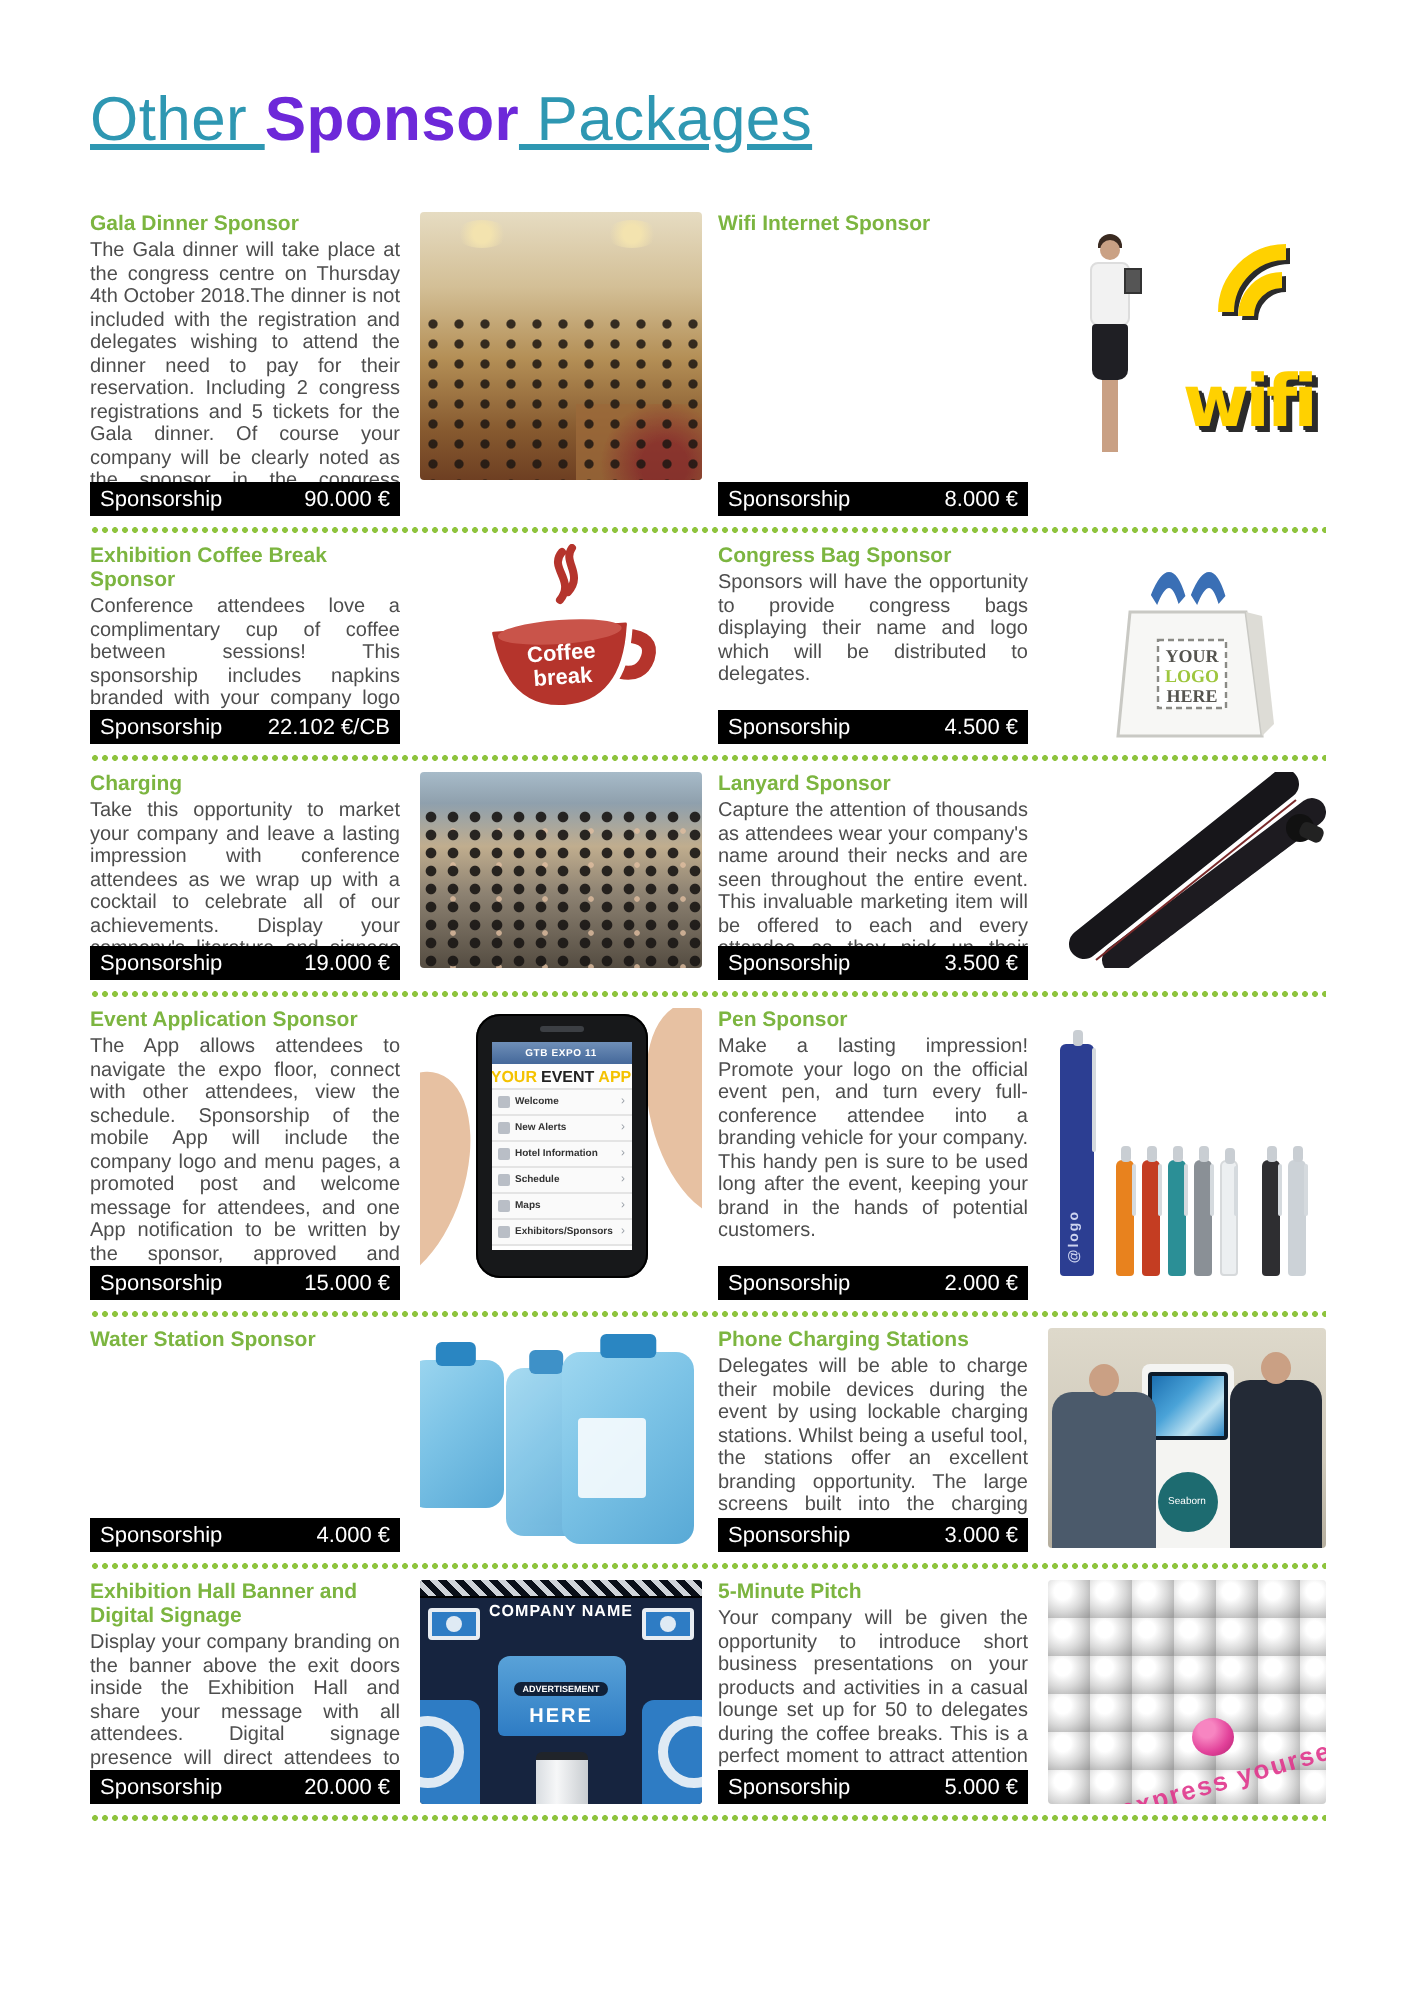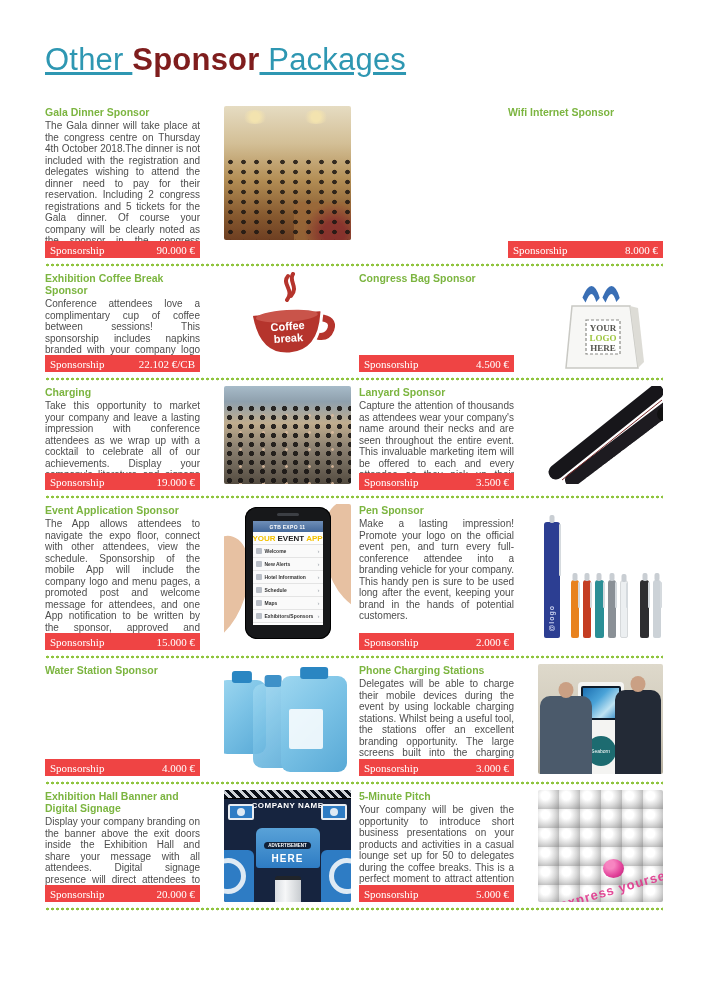--- a/index.html
+++ b/index.html
@@ -2,34 +2,34 @@
 <html><head>
 <meta charset="utf-8">
 <style>
   * { margin:0; padding:0; box-sizing:border-box; }
   html,body { width:707px; height:1000px; background:#ffffff; font-family:"Liberation Sans", sans-serif; }
   .page { position:relative; width:707px; height:1000px; background:#fff; overflow:hidden; }
 
   
   .main-title { position:absolute; left:45px; top:42px; font-size:31px; letter-spacing:.2px; }
   .t-teal  { color:#2e97b2; font-weight:400;text-decoration:underline; }
-  .t-green { color:#7f1d1d; font-weight:800; }
+  .t-green { color:#6d28d9; font-weight:800; }
 
   
   .content { position:absolute; left:45px; top:106px; width:618px; }
   .row { display:flex; gap:8px; }
-  .cell { width:306px; display:flex; gap:24px; overflow:hidden; }
+  .cell { width:306px; display:flex; gap:10px; overflow:hidden; }
   .cell.right { width:304px;justify-content:flex-end; }
   .h1{height:152px}.h2{height:100px}.h3{height:104px}.h4{height:146px}.h5{height:112px}.h6{height:112px}
 
   .textcol { width:155px; min-width:155px; display:flex; flex-direction:column; height:100%; }
   .pkg-title { color:#7cb540; font-weight:bold; font-size:10.5px; line-height:12px; margin-bottom:2px; }
   .pkg-desc  { color:#4d4d4d; font-size:10px; line-height:1.15; text-align:justify; flex:1; overflow:hidden; }
-  .bar { margin-top:auto; height:17px; background:#ef4444; color:#fff; display:flex; align-items:center;
-         justify-content:space-between; padding:0 5px; font-family:Liberation Serif, serif; font-size:11px; }
+  .bar { margin-top:auto; height:17px; background:#000000; color:#fff; display:flex; align-items:center;
+         justify-content:space-between; padding:0 5px; font-family:Liberation Sans, sans-serif; font-size:11px; }
 
   .sep { height:4px; margin:5px 0; background-image:radial-gradient(circle,#8fc43e 1.3px,transparent 1.6px);
          background-size:5px 4px; background-position:0 50%; background-repeat:repeat-x; background-size:5px 4px; }
   .sep { background-repeat:repeat; }
 
   .img { flex:1; position:relative; overflow:hidden; border-radius:2px; background:#fff; }
 
   
   .gala { height:134px; background:linear-gradient(180deg,#e6dcc2 0%,#d3bf96 28%,#b38e55 55%,#86592f 82%,#6e3f22 100%); }
   .gala .crowd { position:absolute; left:0; right:0; top:38%; bottom:0;
@@ -185,20 +185,35 @@
         </div>
       </div>
       <div class="cell right">
         <div class="textcol">
           <div class="pkg-title">Wifi Internet Sponsor</div>
           <div class="bar">
             <span>Sponsorship</span>
             <span>8.000 €</span>
           </div>
         </div>
+        <div class="img wifi">
+          <div class="hair"></div>
+          <div class="head"></div>
+          <div class="shirt"></div>
+          <div class="tablet"></div>
+          <div class="skirt"></div>
+          <div class="legs"></div>
+          <svg width="56" height="52" viewBox="0 0 56 52">
+            <path d="M14 44 A30 30 0 0 1 44 14" fill="none" stroke="#2b2b2b" stroke-width="8" transform="translate(2,2)"></path>
+            <path d="M14 44 A30 30 0 0 1 44 14" fill="none" stroke="#ffd100" stroke-width="8"></path>
+            <path d="M24 46 A18 18 0 0 1 42 28" fill="none" stroke="#2b2b2b" stroke-width="8" transform="translate(2,2)"></path>
+            <path d="M24 46 A18 18 0 0 1 42 28" fill="none" stroke="#ffd100" stroke-width="8"></path>
+          </svg>
+          <div class="word">wifi</div>
+        </div>
       </div>
     </div>
 
     <div class="sep"></div>
 
     <div class="row h2">
       <div class="cell">
         <div class="textcol">
           <div class="pkg-title">Exhibition Coffee Break Sponsor</div>
           <div class="pkg-desc">Conference attendees love a complimentary cup of coffee between sessions! This sponsorship includes napkins branded with your company logo (one color), recognition on signs at the coffee stations, and overall sponsorship recognition.</div>
@@ -216,20 +231,21 @@
               <ellipse cx="55" cy="44" rx="31" ry="6" fill="#c9544a"></ellipse>
               <text x="55" y="58" text-anchor="middle" font-size="11" font-weight="bold" fill="#fff" font-family="Liberation Sans, sans-serif">Coffee</text>
               <text x="55" y="70" text-anchor="middle" font-size="11" font-weight="bold" fill="#fff" font-family="Liberation Sans, sans-serif">break</text>
             </g>
           </svg>
         </div>
       </div>
       <div class="cell right">
         <div class="textcol">
           <div class="pkg-title">Congress Bag Sponsor</div>
+          <div class="pkg-desc">Sponsors will have the opportunity to provide congress bags displaying their name and logo which will be distributed to delegates.</div>
           <div class="bar">
             <span>Sponsorship</span>
             <span>4.500 €</span>
           </div>
         </div>
         <div class="img bag">
           <svg width="110" height="102" viewBox="0 0 110 102">
             <path d="M38 8 q8 -10 14 0 M58 8 q8 -10 14 0" fill="none" stroke="#3a6fb5" stroke-width="4" transform="translate(0,12) scale(1,2)"></path>
             <path d="M26 34 L84 34 L92 96 L20 96 Z" fill="#f7f7f5" stroke="#c9c9c4" stroke-width="1.5"></path>
             <path d="M84 34 L92 96 L98 90 L92 36 Z" fill="#dddcd6"></path>

